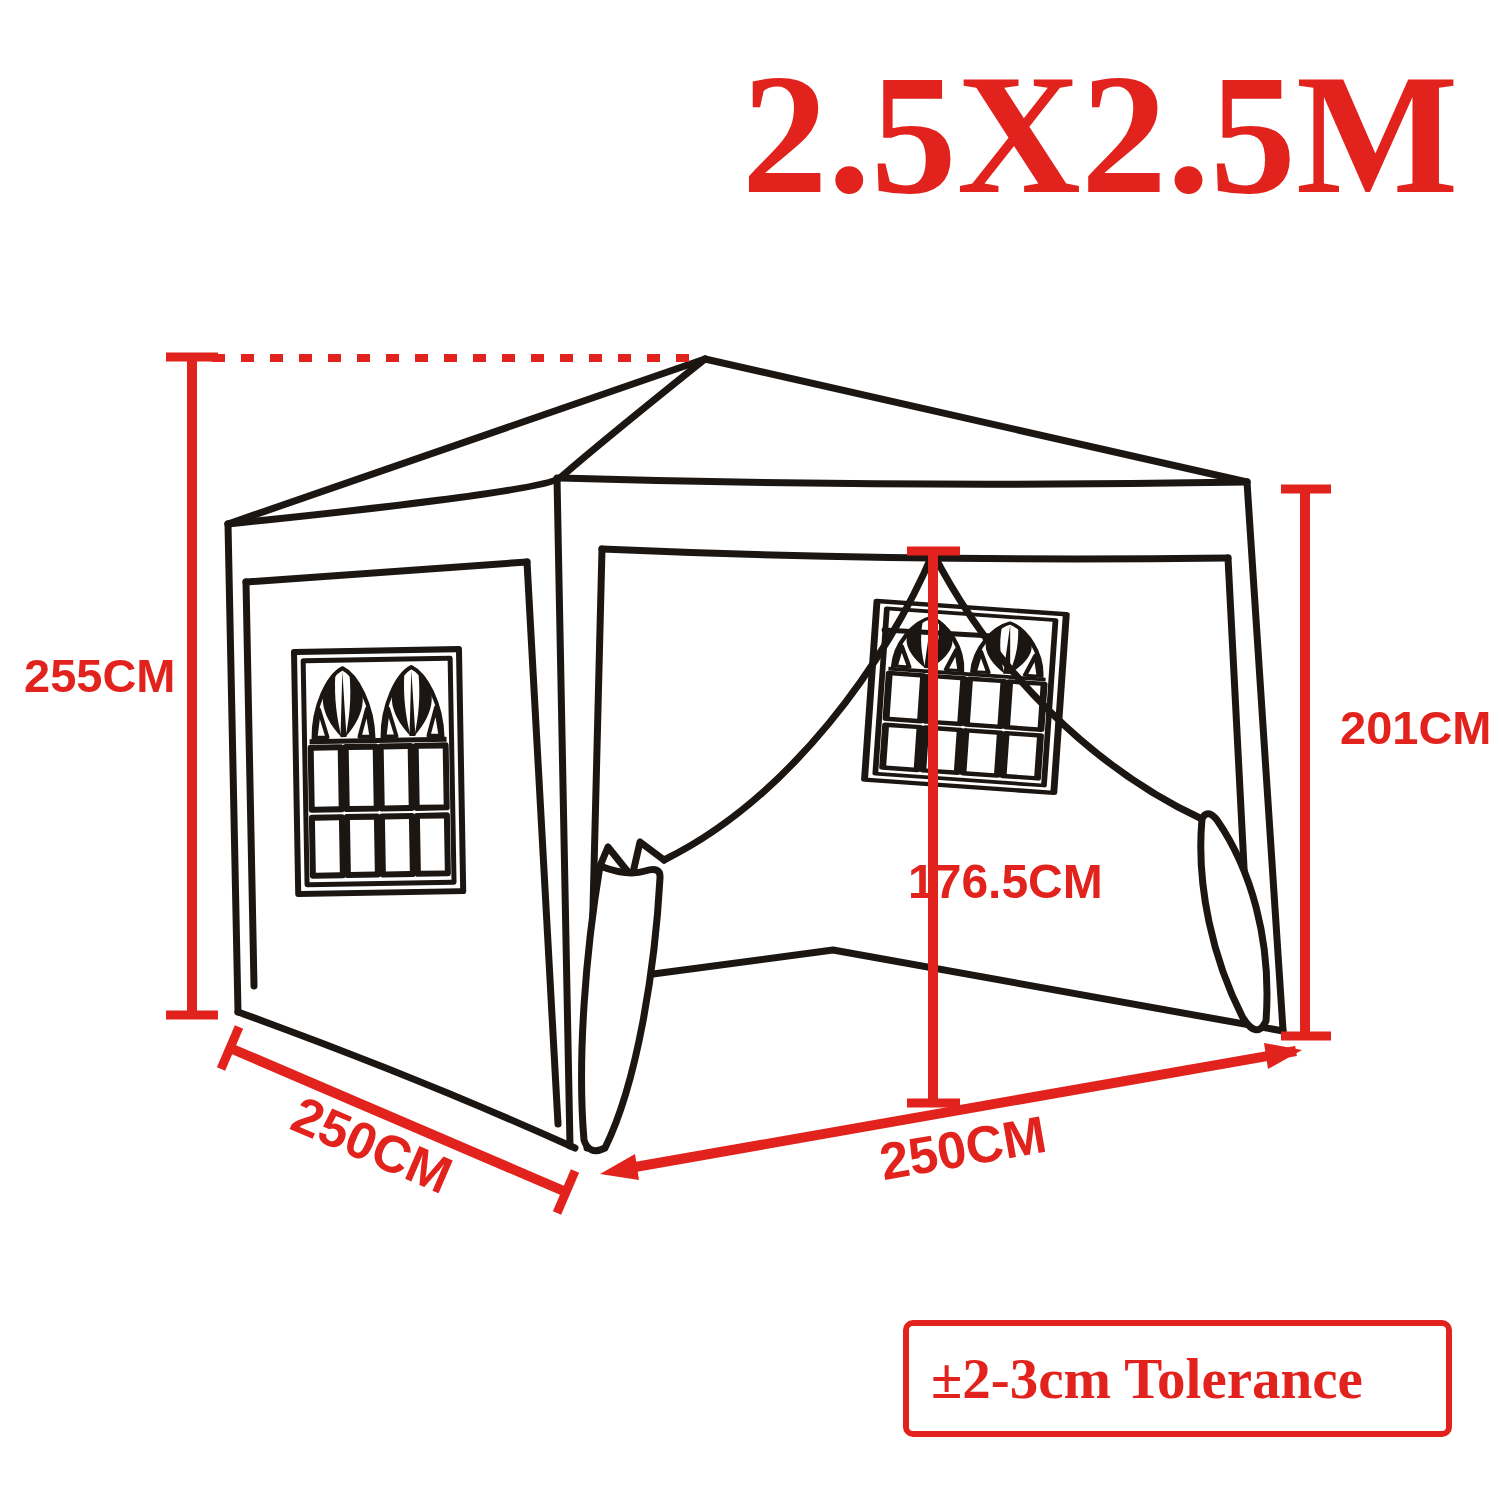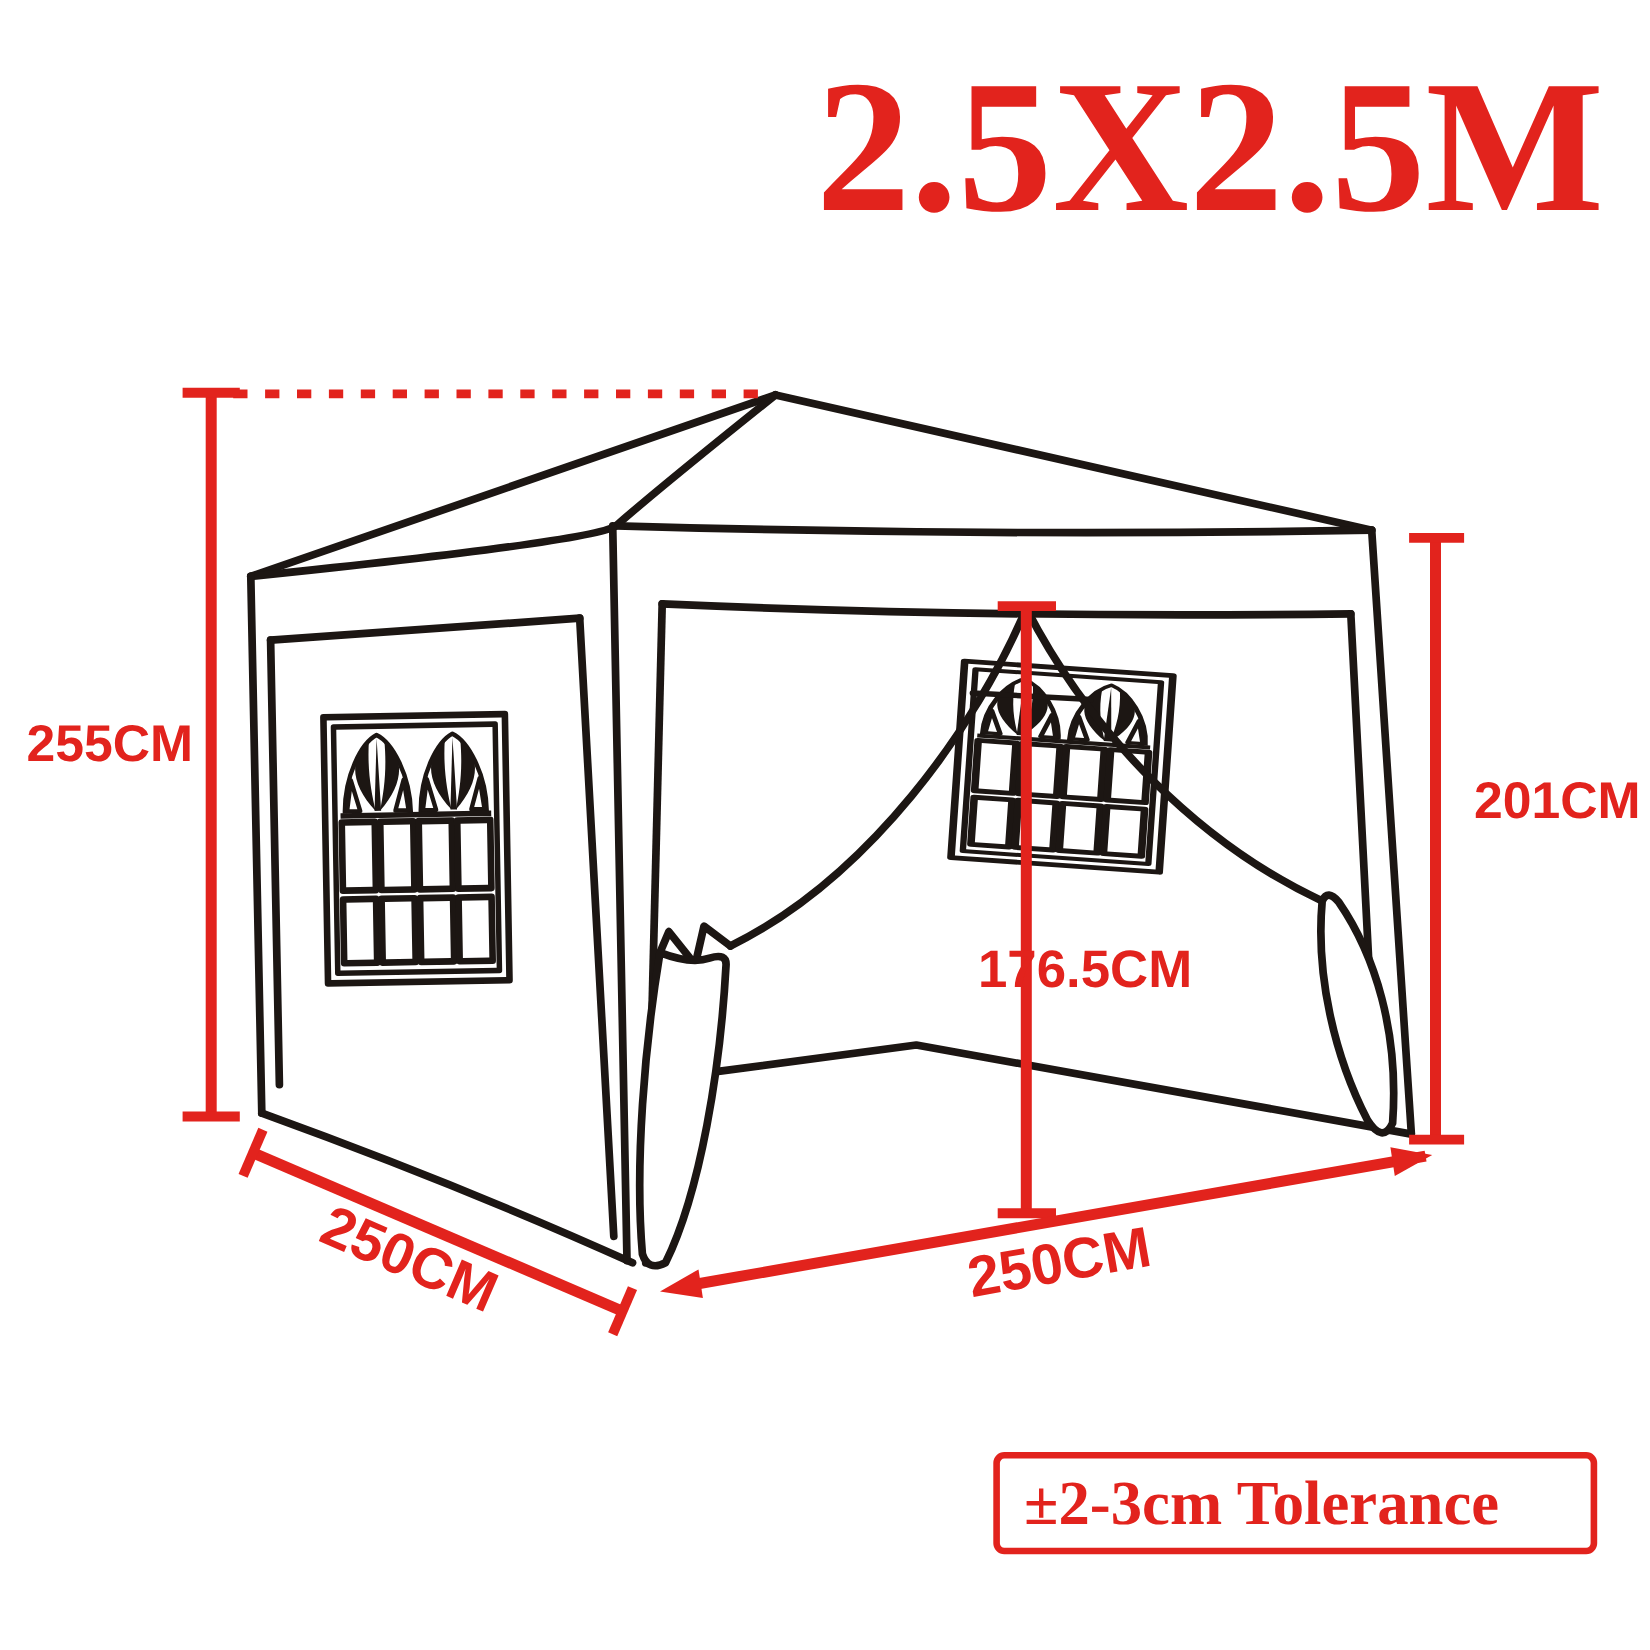--- a/index.html
+++ b/index.html
@@ -25,21 +25,21 @@
     font-family:"Liberation Sans",sans-serif; font-weight:bold; font-size:47px;
     line-height:1;
   }
   .lbl-rot { width:220px; text-align:center; font-size:52px; }
   #title {
     position:absolute; left:650px; top:48px; width:900px; text-align:center;
     color:var(--red,#e2231d); font-family:"Liberation Serif",serif; font-weight:bold;
     font-size:172px; line-height:1; white-space:nowrap;
   }
   #tolerance-box {
-    position:absolute; left:903px; top:1320px; width:549px; height:93px;
+    position:absolute; left:903px; top:1320px; width:549px; height:117px;
     border:6px solid var(--red,#e2231d); border-radius:10px; box-sizing:border-box;
     display:flex; align-items:center; padding-left:22px;
   }
   #tolerance-box .txt {
     color:var(--red,#e2231d); font-family:"Liberation Serif",serif; font-weight:bold;
     font-size:57px; white-space:nowrap;
   }
 </style>
 </head>
 <body>
@@ -137,21 +137,21 @@
 
     <line class="r" x1="618" y1="1170" x2="1296" y2="1051"></line>
     <polygon class="rf" points="600,1174 639,1180 635,1154"></polygon>
     <polygon class="rf" points="1302,1050 1268,1069 1264,1043"></polygon>
   </svg>
 
   <div id="title">2.5X2.5M</div>
 
   <div class="lbl" style="left:24px;  top:652px;text-align:right;">255CM</div>
   <div class="lbl" style="left:1324px; top:704px;margin-left:16px;">201CM</div>
-  <div class="lbl" style="left:889px; top:858px; font-size:48px;">176.5CM</div>
+  <div class="lbl" style="left:908px; top:858px; font-size:48px;">176.5CM</div>
   <div class="lbl lbl-rot" style="left:262px; top:1119px; transform:rotate(23.3deg);">250CM</div>
   <div class="lbl lbl-rot" style="left:853px; top:1122px; transform:rotate(-10deg);">250CM</div>
 
   <div id="tolerance-box">
     <span class="txt">±2-3cm Tolerance</span>
   </div>
 
 </div>
 
 </body></html>

